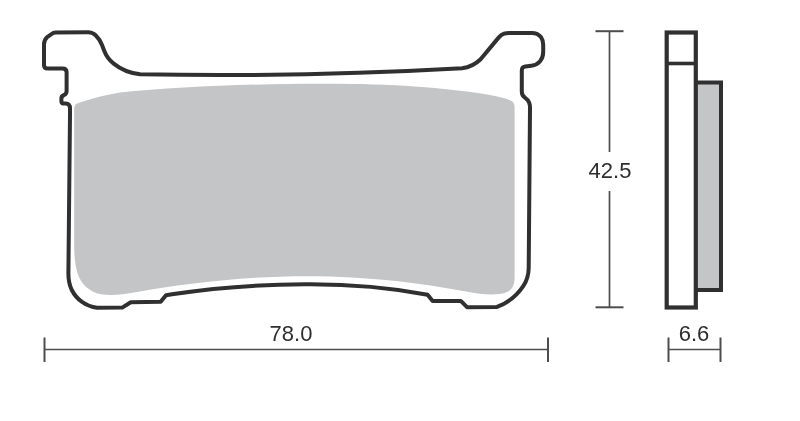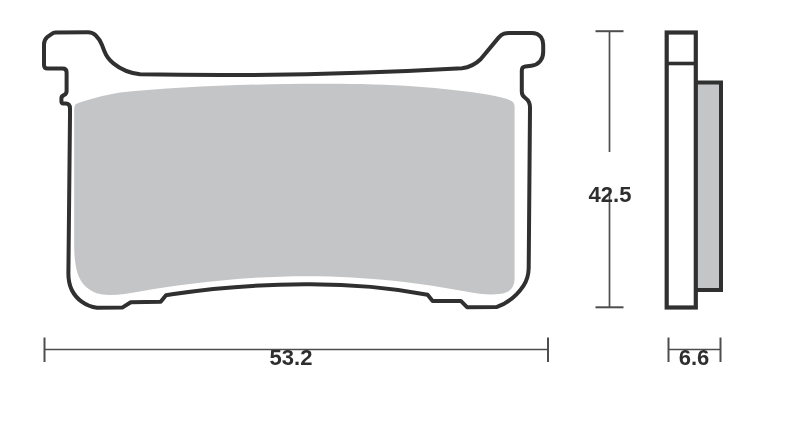--- a/index.html
+++ b/index.html
@@ -48,26 +48,25 @@
     stroke: var(--dim-line, #4d4d4d);
     stroke-width: 1.7;
   }
   .dim-tick {
     stroke: var(--dim-line, #4d4d4d);
     stroke-width: 2;
   }
   .dim-label {
     position: absolute;
     transform: translate(-50%, -50%);
-    font-weight: bold;
+    font-weight: normal;
     font-size: 22px;
     color: var(--label-text, #2e2e2e);
     white-space: nowrap;
     line-height: 1;
-    margin-top: 24px;
   }
 </style>
 </head>
 <body>
 
 <div class="canvas">
 
   <svg width="800" height="421" viewBox="0 0 800 421">
 
     <g>
@@ -166,18 +165,18 @@
       <line class="dim-tick" x1="595.5" y1="307.3" x2="623.5" y2="307.3"></line>
     </g>
 
     <g>
       <line class="dim-line" x1="668.5" y1="349.5" x2="720.5" y2="349.5"></line>
       <line class="dim-tick" x1="668.5" y1="337.5" x2="668.5" y2="362"></line>
       <line class="dim-tick" x1="720.5" y1="337.5" x2="720.5" y2="362"></line>
     </g>
   </svg>
 
-  <div class="dim-label" style="left:291px; top:334px;">53.2</div>
+  <div class="dim-label" style="left:291px; top:334px;">78.0</div>
 
   <div class="dim-label" style="left:610px; top:171px;">42.5</div>
 
   <div class="dim-label" style="left:694px; top:334px;">6.6</div>
 </div>
 
 </body></html>

